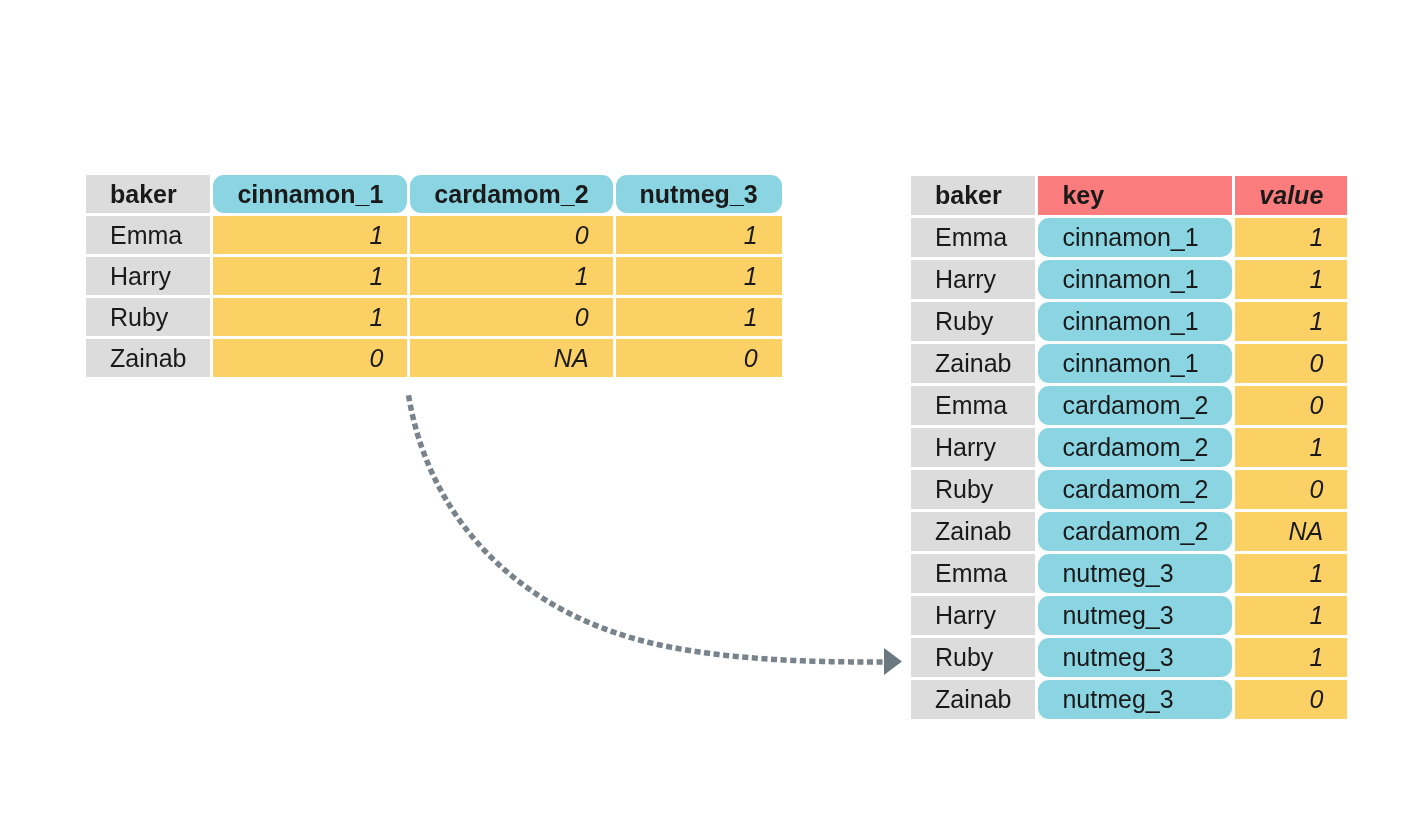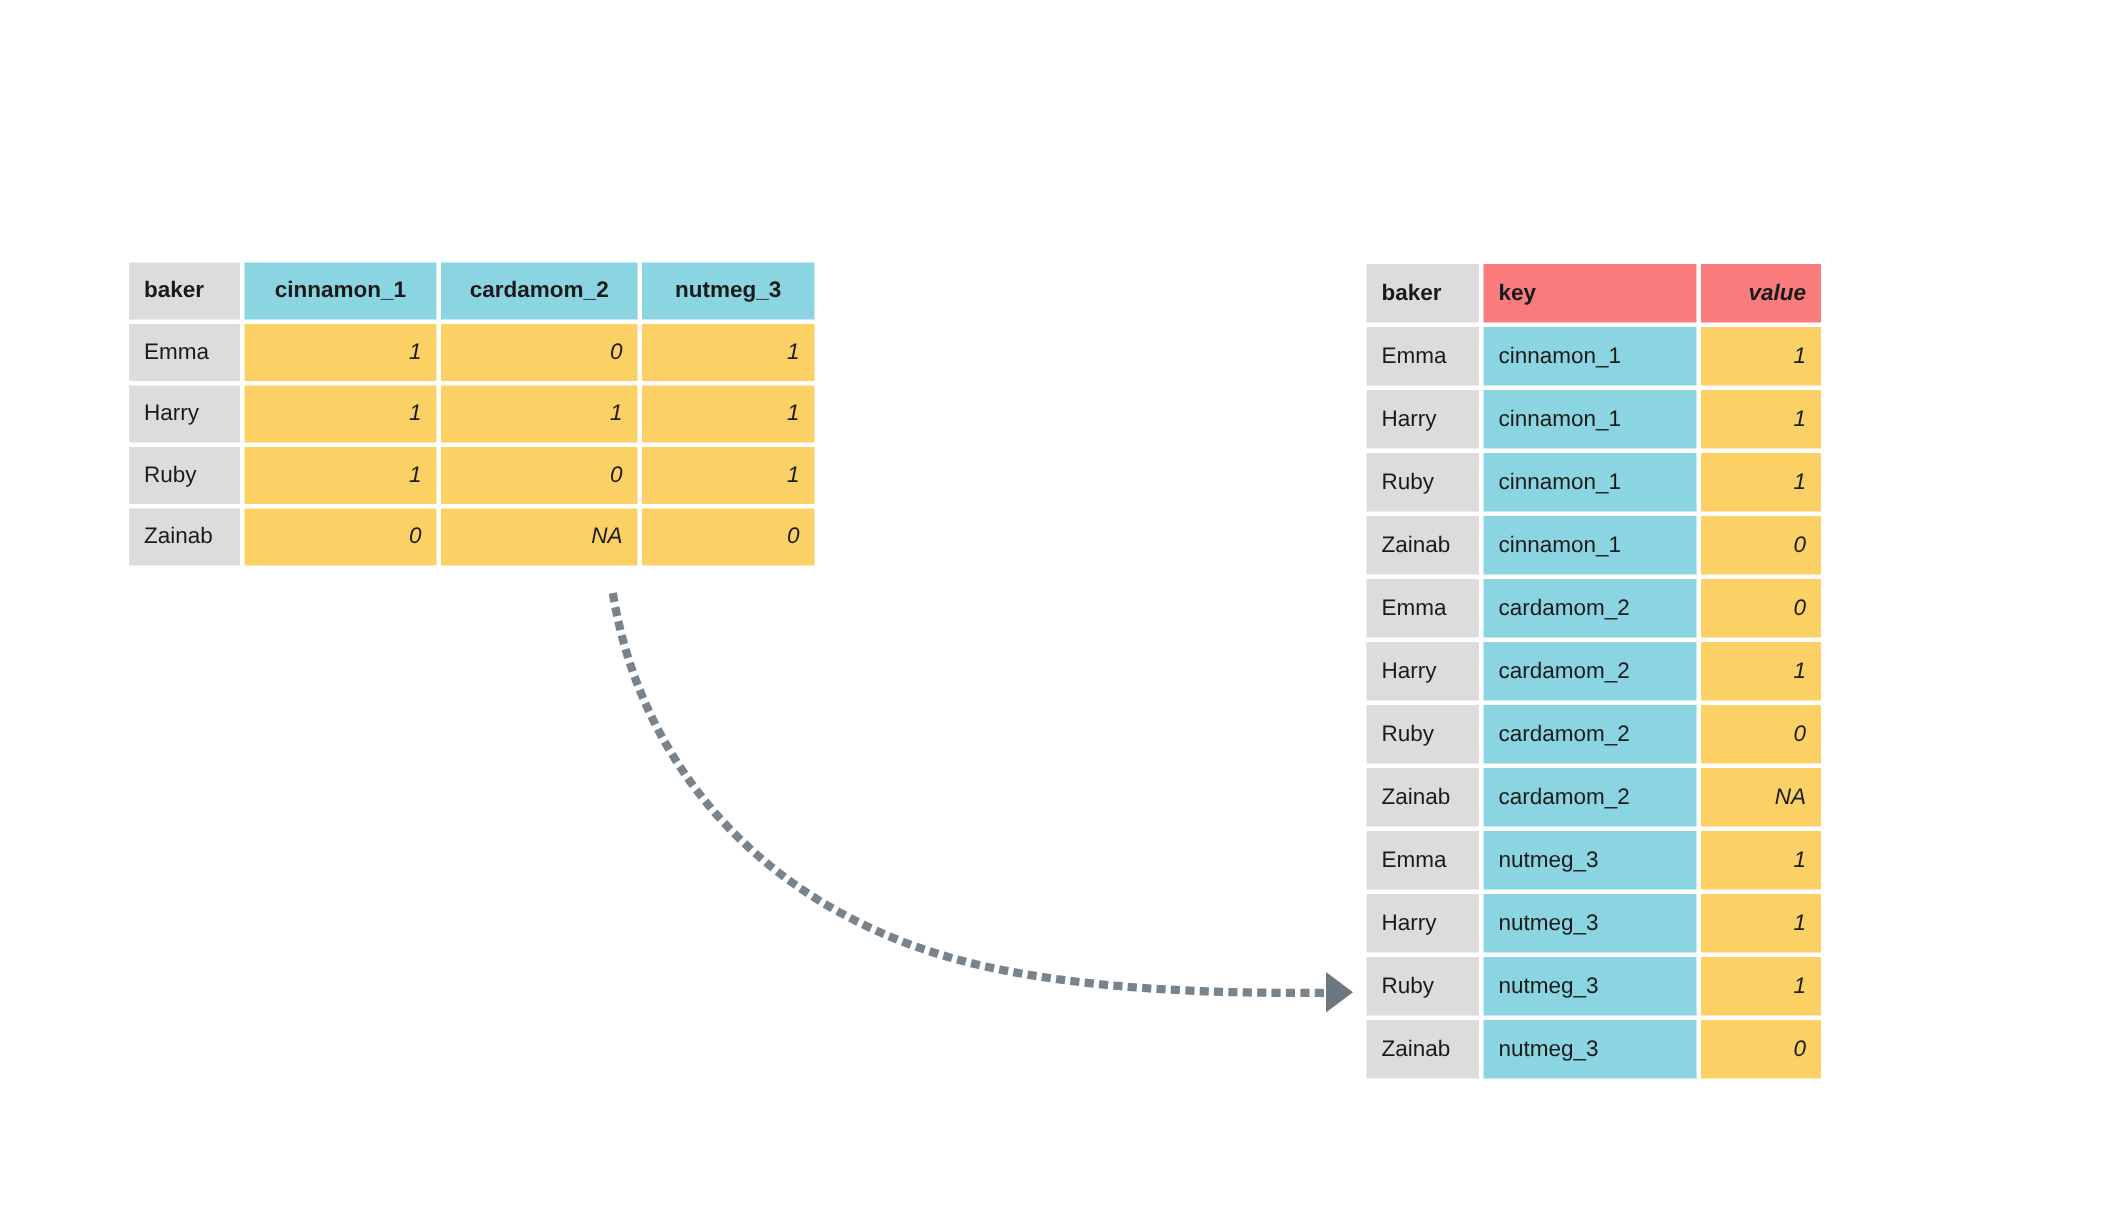--- a/index.html
+++ b/index.html
@@ -22,34 +22,34 @@
   }
 
   
   .tbl {
     position: absolute;
     border-collapse: separate;
     border-spacing: 3px 3px;
     table-layout: fixed;
   }
   .tbl td, .tbl th {
-    padding: 0 10px;
-    font-size: 15px;
+    padding: 0 24px;
+    font-size: 25px;
     color: #1a1a1a;
     font-weight: normal;
     white-space: nowrap;
     overflow: hidden;
   }
   .tbl th {
     font-weight: bold;
   }
 
   
   .c-gray   { background: #dcdcdc; }
-  .c-cyan   { background: #8bd5e2; }
+  .c-cyan   { background: #8bd5e2; border-radius: 11px; }
   .c-yellow { background: #fbd166; }
   .c-red    { background: #fa7c7c; margin-left: 27px; }
 
   
   .a-left   { text-align: left; }
   .a-right  { text-align: right; font-style: italic; }
   .a-center { text-align: center; }
 
   
   #wide-table {

